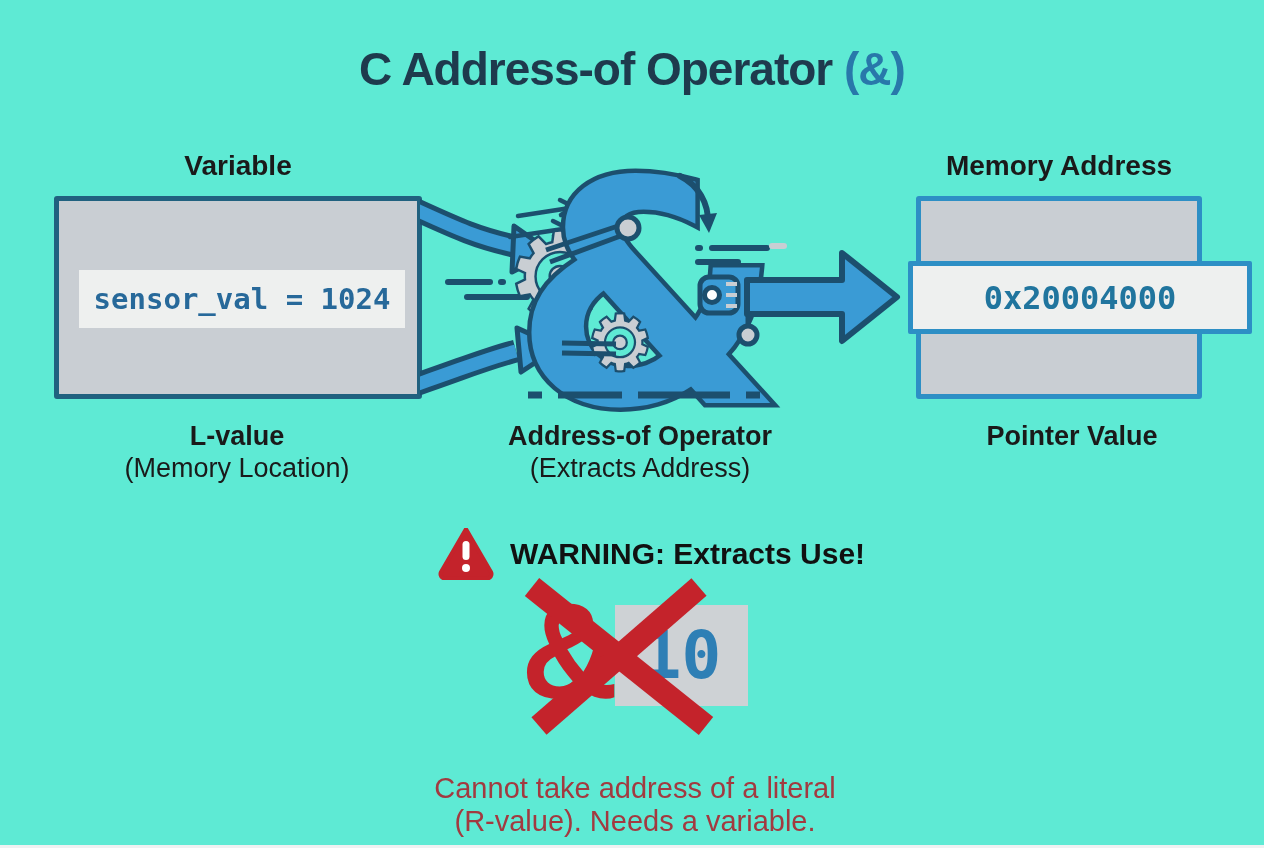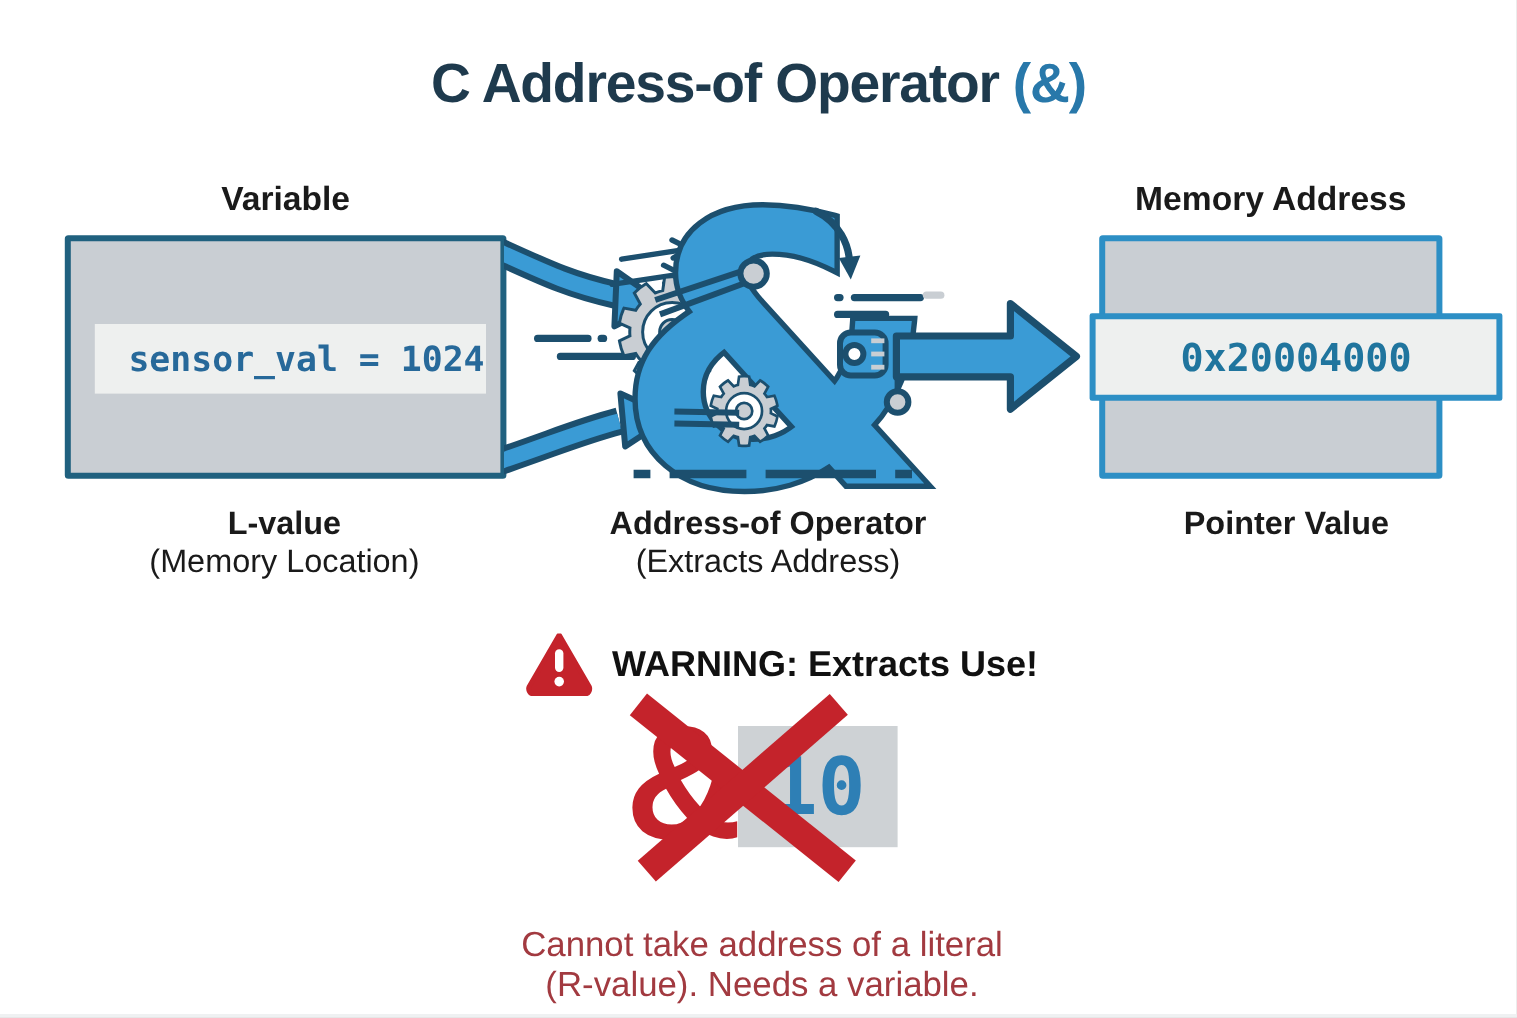--- a/index.html
+++ b/index.html
@@ -4,34 +4,34 @@
 <style>
   :root{
     --title-navy:#1e3a4d; --accent-blue:#2878aa; --fill-blue:#3a9bd5;
     --outline-navy:#1c4f6e; --left-border:#20617f; --right-border:#2d8fc5;
     --box-gray:#c9ced3; --strip-light:#eef0ef; --code-blue:#27699a;
     --address-blue:#20759e; --warning-red:#c4232b; --message-red:#a23a40;
     --text-black:#1a1a1a;
   }
   *{box-sizing:border-box;margin:0;padding:0;}
   body{background:#888;font-family:"Liberation Sans",sans-serif;}
-  .canvas{position:relative;width:1264px;height:848px;background:#ffffff;overflow:hidden;margin:0 auto;}
+  .canvas{position:relative;width:1264px;height:848px;background:#5eead4;overflow:hidden;margin:0 auto;}
 
   .title{position:absolute;top:42px;left:0;width:100%;text-align:center;
          font-size:46px;font-weight:bold;color:var(--title-navy);letter-spacing:-1px;}
   .title .accent{color:var(--accent-blue);}
 
   .col-heading{position:absolute;top:150px;font-size:28px;font-weight:bold;color:var(--text-black);text-align:center;}
   .heading-variable{left:54px;width:368px;}
   .heading-memory{left:916px;width:286px;}
 
   .variable-box{position:absolute;left:54px;top:196px;width:368px;height:203px;
                 background:var(--box-gray);border:5px solid var(--left-border);border-radius:3px;}
   .variable-strip{position:absolute;left:20px;top:69px;width:326px;height:58px;
-                  background:var(--strip-light);display:flex;align-items:center;justify-content:flex-start;padding-left:28px;}
+                  background:var(--strip-light);display:flex;align-items:center;justify-content:center;}
   .code-text{font-family:"DejaVu Sans Mono",monospace;font-weight:bold;font-size:29px;color:var(--code-blue);}
 
   .memory-box{position:absolute;left:916px;top:196px;width:286px;height:203px;
               background:var(--box-gray);border:5px solid var(--right-border);border-radius:3px;}
   .memory-band{position:absolute;left:908px;top:261px;width:344px;height:73px;
                background:var(--strip-light);border:5px solid var(--right-border);border-radius:2px;
                display:flex;align-items:center;justify-content:center;}
   .address-text{font-family:"DejaVu Sans Mono",monospace;font-weight:bold;font-size:32px;color:var(--address-blue);}
 
   .operator-art{position:absolute;left:420px;top:158px;width:490px;height:272px;}

